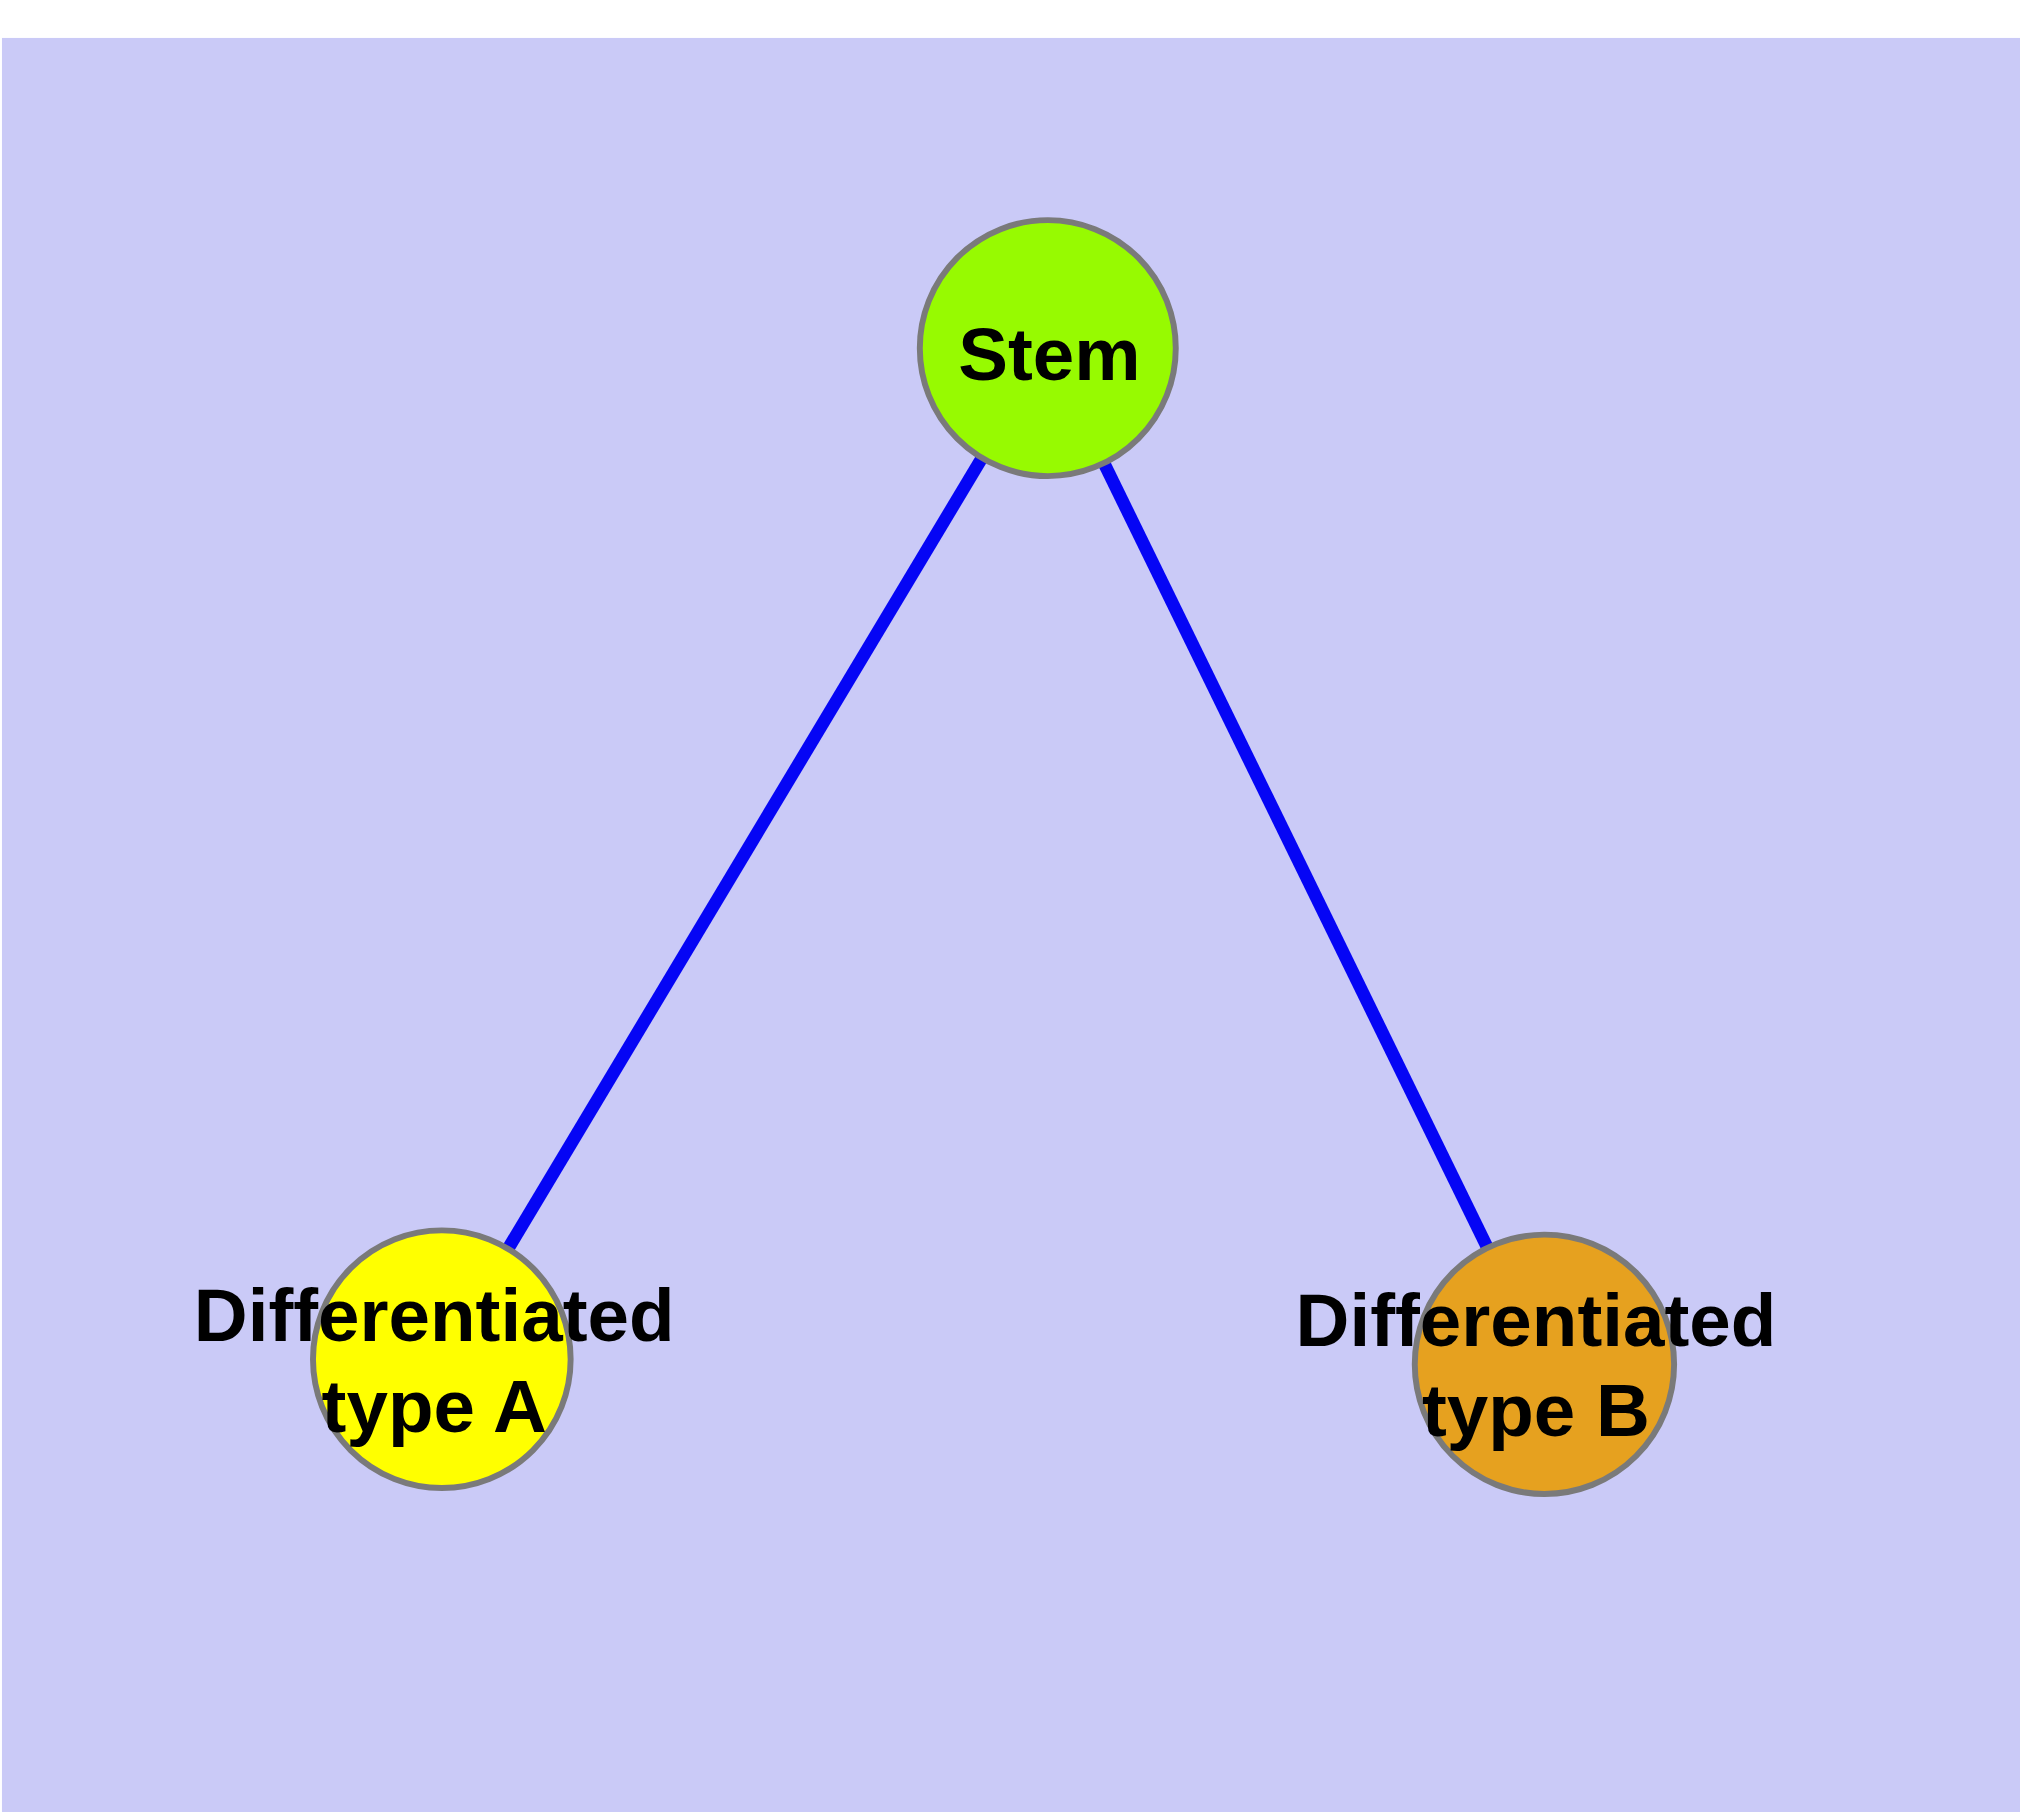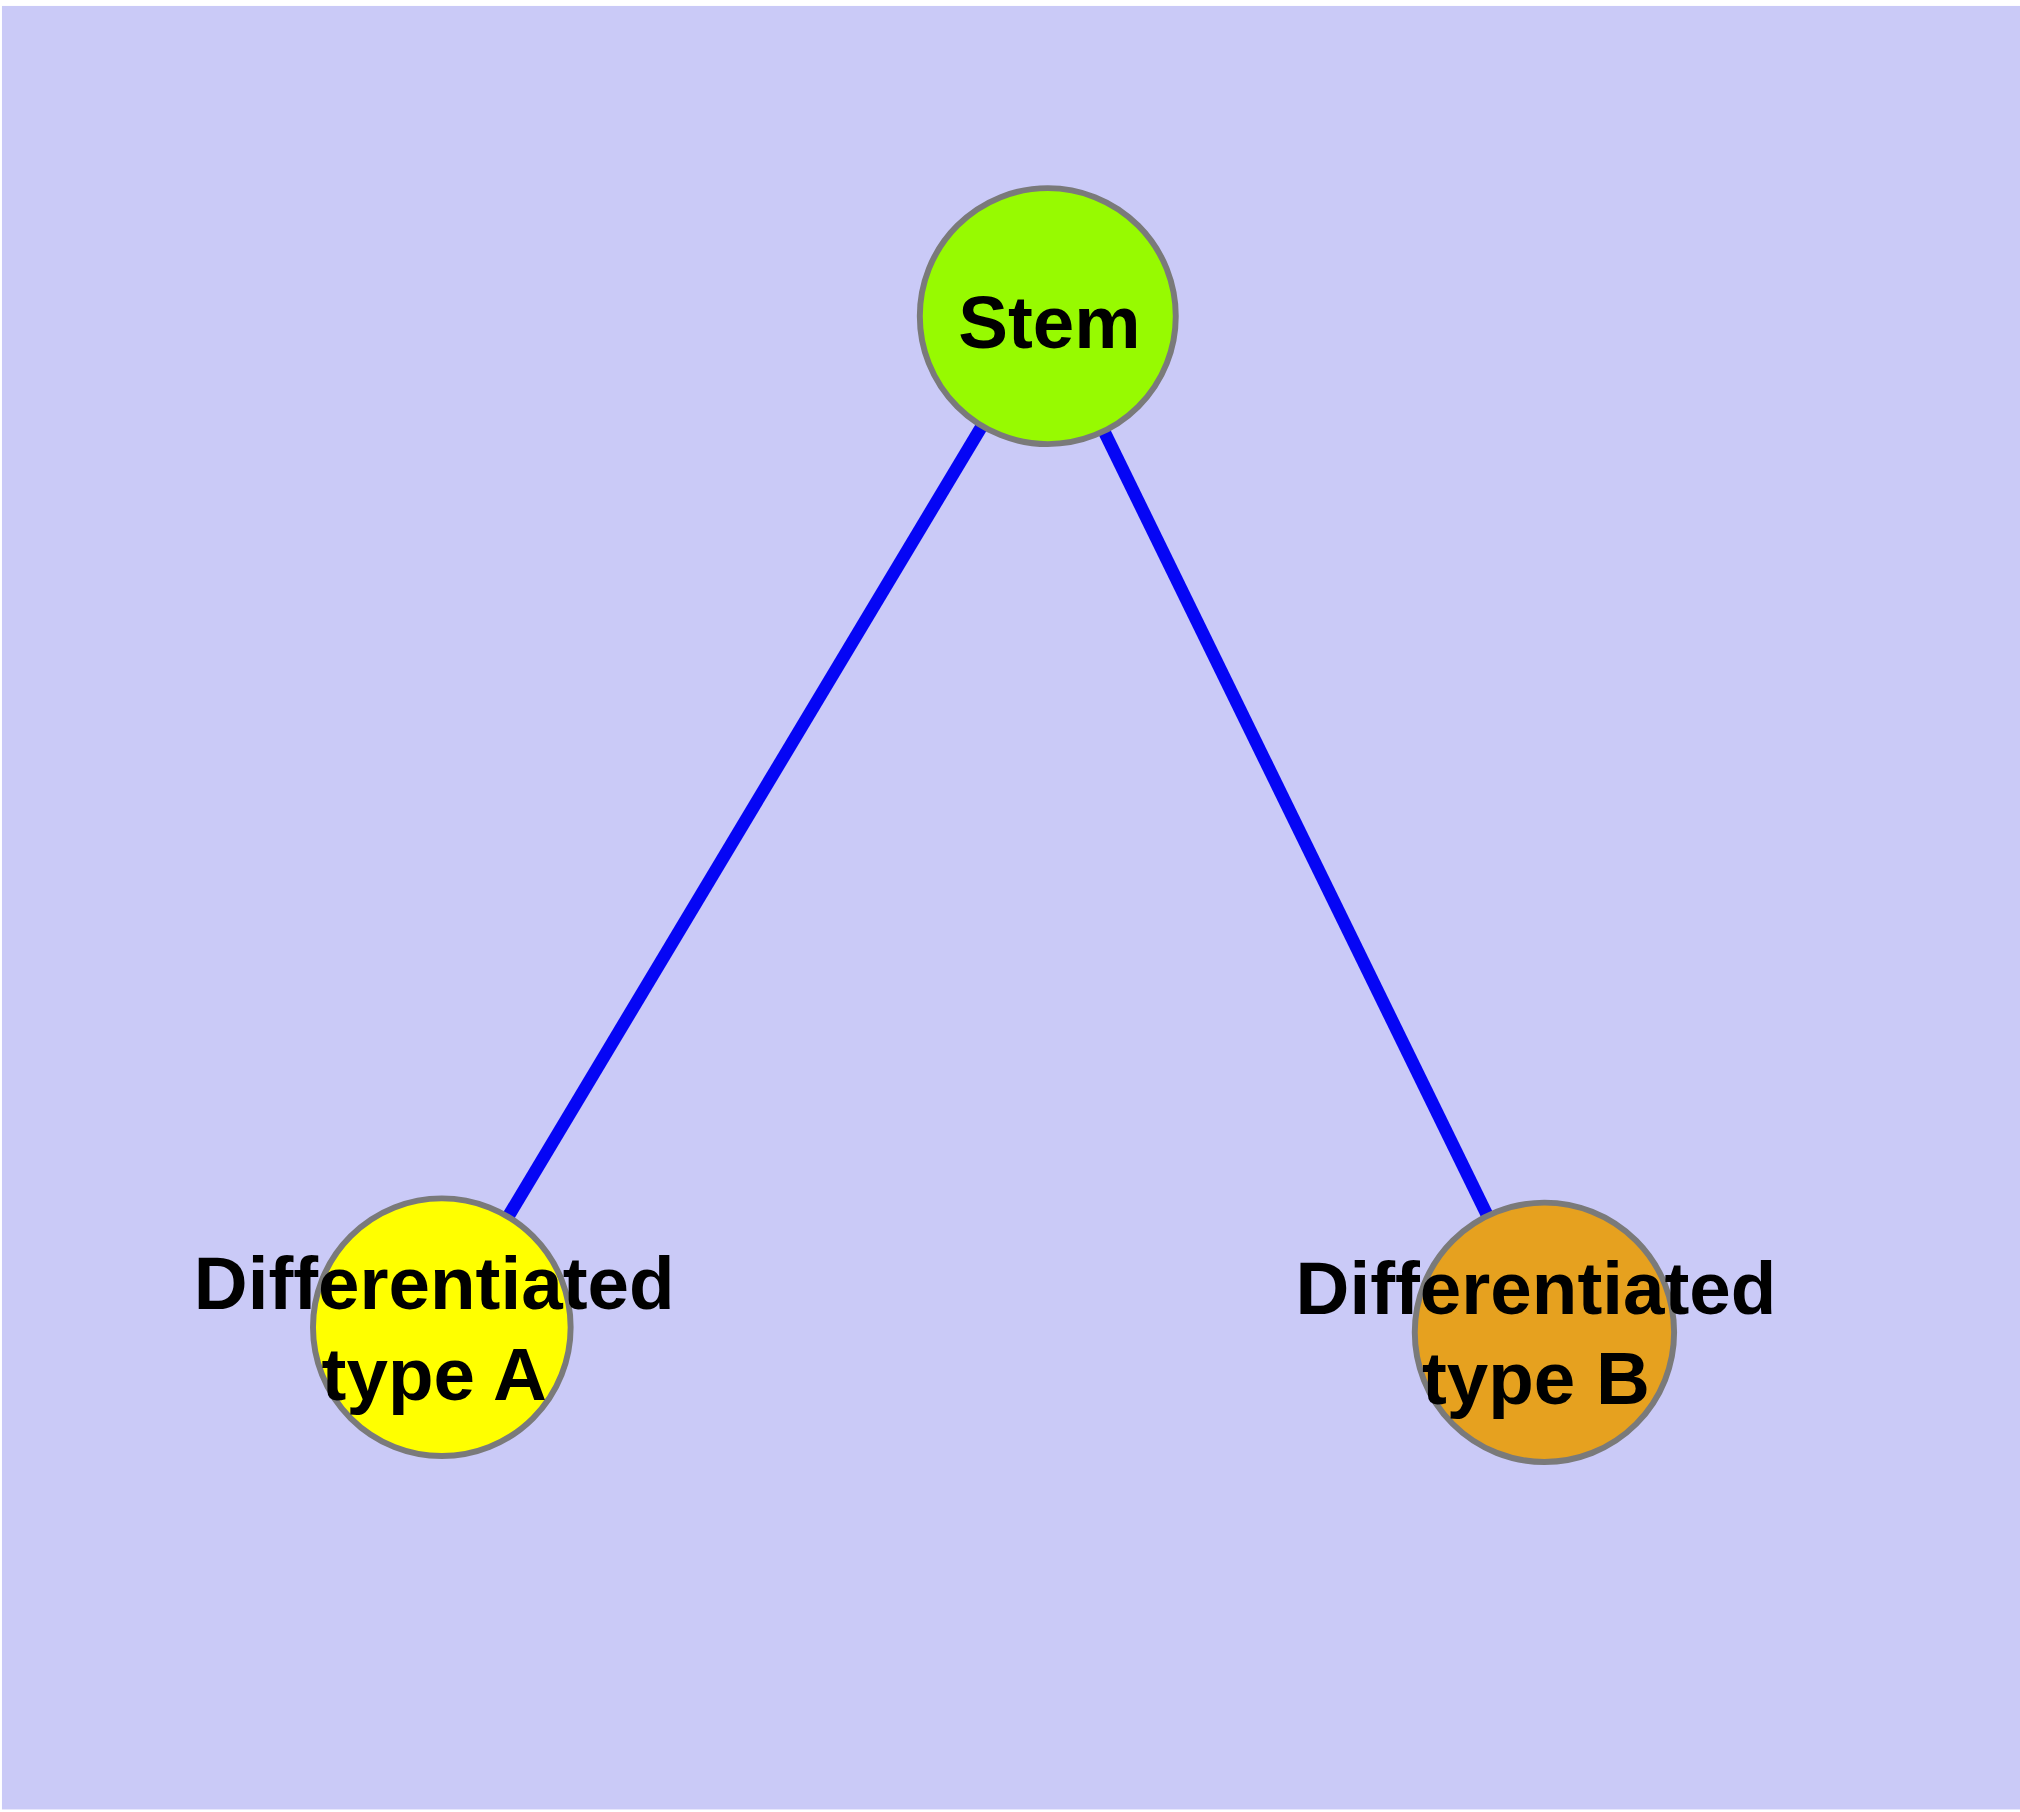--- a/index.html
+++ b/index.html
@@ -7,20 +7,21 @@
     padding: 0;
     background: #ffffff;
     width: 2021px;
     height: 1812px;
     overflow: hidden;
   }
   .stage {
     position: relative;
     width: 2021px;
     height: 1608px;
+    margin-top: 32px;
   }
   svg {
     display: block;
   }
   .node-label {
     font-family: "Liberation Sans", sans-serif;
     font-weight: bold;
     font-size: 88px;
     fill: #000000;
     text-anchor: middle;

